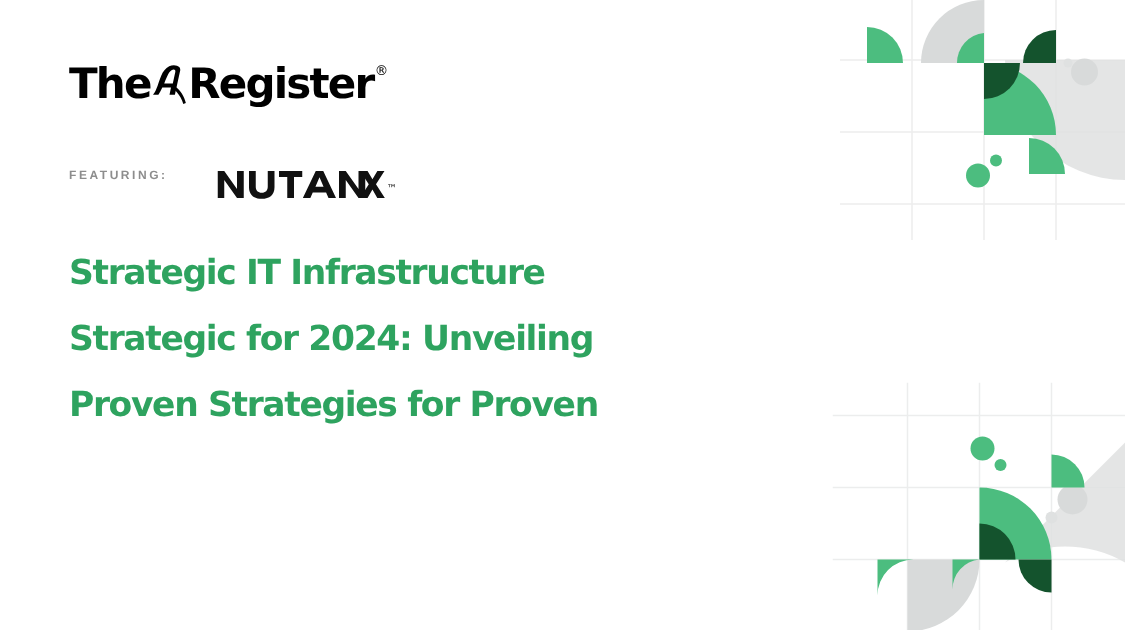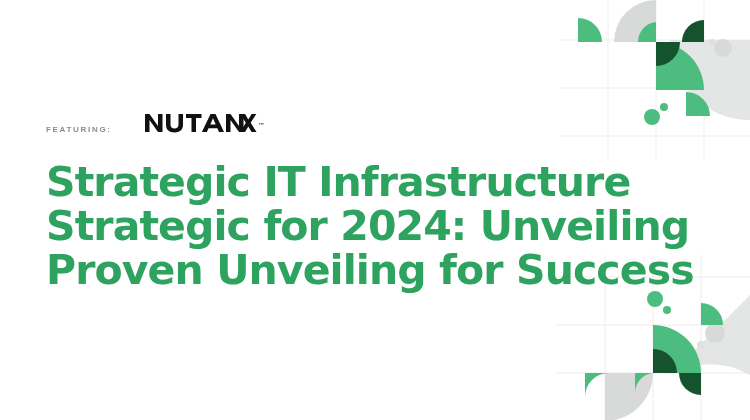--- a/index.html
+++ b/index.html
@@ -58,21 +58,21 @@
     margin-left: 1px;
     color: #000;
   }
 
   
   .feature-row {
     position: absolute;
     left: 46px;
     top: 112px;
     display: flex;
-    align-items: flex-end;
+    align-items: flex-start;
   }
   .feature-label {
     font-family: "Liberation Sans", sans-serif;
     font-size: 8px;
     font-weight: bold;
     letter-spacing: 1.7px;
     color: #8d8d8d;
     text-transform: uppercase;
     white-space: nowrap;
   }
@@ -91,21 +91,21 @@
 
   
   .headline {
     position: absolute;
     left: 46px;
     top: 160px;
     width: 620px;
     color: #2ea35f;
     font-family: "DejaVu Sans", sans-serif;
     font-weight: bold;
-    font-size: 41px;
+    font-size: 23px;
     line-height: 44px;
     letter-spacing: -0.9px;
   }
   .headline-line { display: block; white-space: nowrap; }
 </style>
 </head>
 <body>
 
 <div class="banner">
 
@@ -156,20 +156,33 @@
       <path d="M 98 118 L 98 94 A 24 24 0 0 1 122 118 Z" fill="#14532d"></path>
       <path d="M 146 118 L 124 118 A 22 22 0 0 0 146 140 Z" fill="#14532d"></path>
       <path d="M 146 70 L 146 48 A 22 22 0 0 1 168 70 Z" fill="#4cbd7f"></path>
       <path d="M 30 118 L 54 118 A 24 24 0 0 0 30 142 Z" fill="#4cbd7f"></path>
       <path d="M 98 118 L 80 118 L 80 138 A 20 20 0 0 1 98 118 Z" fill="#4cbd7f"></path>
       <circle cx="100" cy="44" r="8" fill="#4cbd7f"></circle>
       <circle cx="112" cy="55" r="4" fill="#4cbd7f"></circle>
     </g>
   </svg>
 
+  <div class="logo-row">
+    <div class="reg-logo">
+      <span class="reg-word">The</span>
+      <span class="reg-a">
+        <svg width="22" height="28" viewBox="0 0 22 28" xmlns="http://www.w3.org/2000/svg">
+          <path d="M17.8 3.0 C16.0 1.2 13.2 1.0 10.8 2.2 C8.3 3.4 6.6 5.8 5.4 8.6 C4.2 11.4 3.4 14.6 2.2 17.4 C1.6 18.9 0.8 20.2 0.0 21.2 L3.6 21.2 C4.6 19.8 5.4 18.2 6.2 16.4 L12.0 16.4 L11.0 21.2 L14.6 21.2 L18.2 4.6 C18.1 4.0 18.0 3.4 17.8 3.0 Z M7.5 13.6 C8.4 11.4 9.2 9.2 10.2 7.4 C11.1 5.7 12.3 4.4 13.6 4.3 C14.5 4.2 15.0 4.8 14.9 5.8 L13.2 13.6 Z" fill="#000"></path>
+          <path d="M13.9 17.6 C15.4 18.6 17.0 20.4 18.4 23.0 C19.2 24.5 19.8 26.0 20.2 27.4 L21.9 26.6 C21.3 24.4 20.4 22.2 19.2 20.3 C18.0 18.4 16.6 16.9 15.2 16.0 Z" fill="#000"></path>
+        </svg>
+      </span>
+      <span class="reg-word">Register</span>
+      <span class="reg-tm">®</span>
+    </div>
+  </div>
 
   <div class="feature-row">
     <span class="feature-label">FEATURING:</span>
     <span class="nutanix-logo">
       <svg width="112" height="22" viewBox="0 0 224 44" xmlns="http://www.w3.org/2000/svg">
 
         <path d="M0 4 h9 l17 24 V4 h9 v36 h-9 L9 16 v24 H0 Z" fill="#111"></path>
 
         <path d="M42 4 h9 v21 c0 5 3 8 8 8 s8-3 8-8 V4 h9 v21.5 c0 10-6.5 15.5-17 15.5 S42 35.5 42 25.5 Z" fill="#111"></path>
 
@@ -181,16 +194,16 @@
 
         <path d="M200 4 h10.5 l6.8 11 l6.8 -11 H234 l-11.8 17.6 L234.5 40 H224 l-6.7 -11.2 L210.5 40 H200 l12.2 -18.4 Z" fill="#111" transform="translate(-2,0) scale(0.96 1)"></path>
       </svg>
       <span class="nutanix-tm">™</span>
     </span>
   </div>
 
   <div class="headline">
     <span class="headline-line">Strategic IT Infrastructure</span>
     <span class="headline-line">Strategic for 2024: Unveiling</span>
-    <span class="headline-line">Proven Unveiling for Success</span>
+    <span class="headline-line">Proven Strategies for Proven</span>
   </div>
 
 </div>
 
 </body></html>

